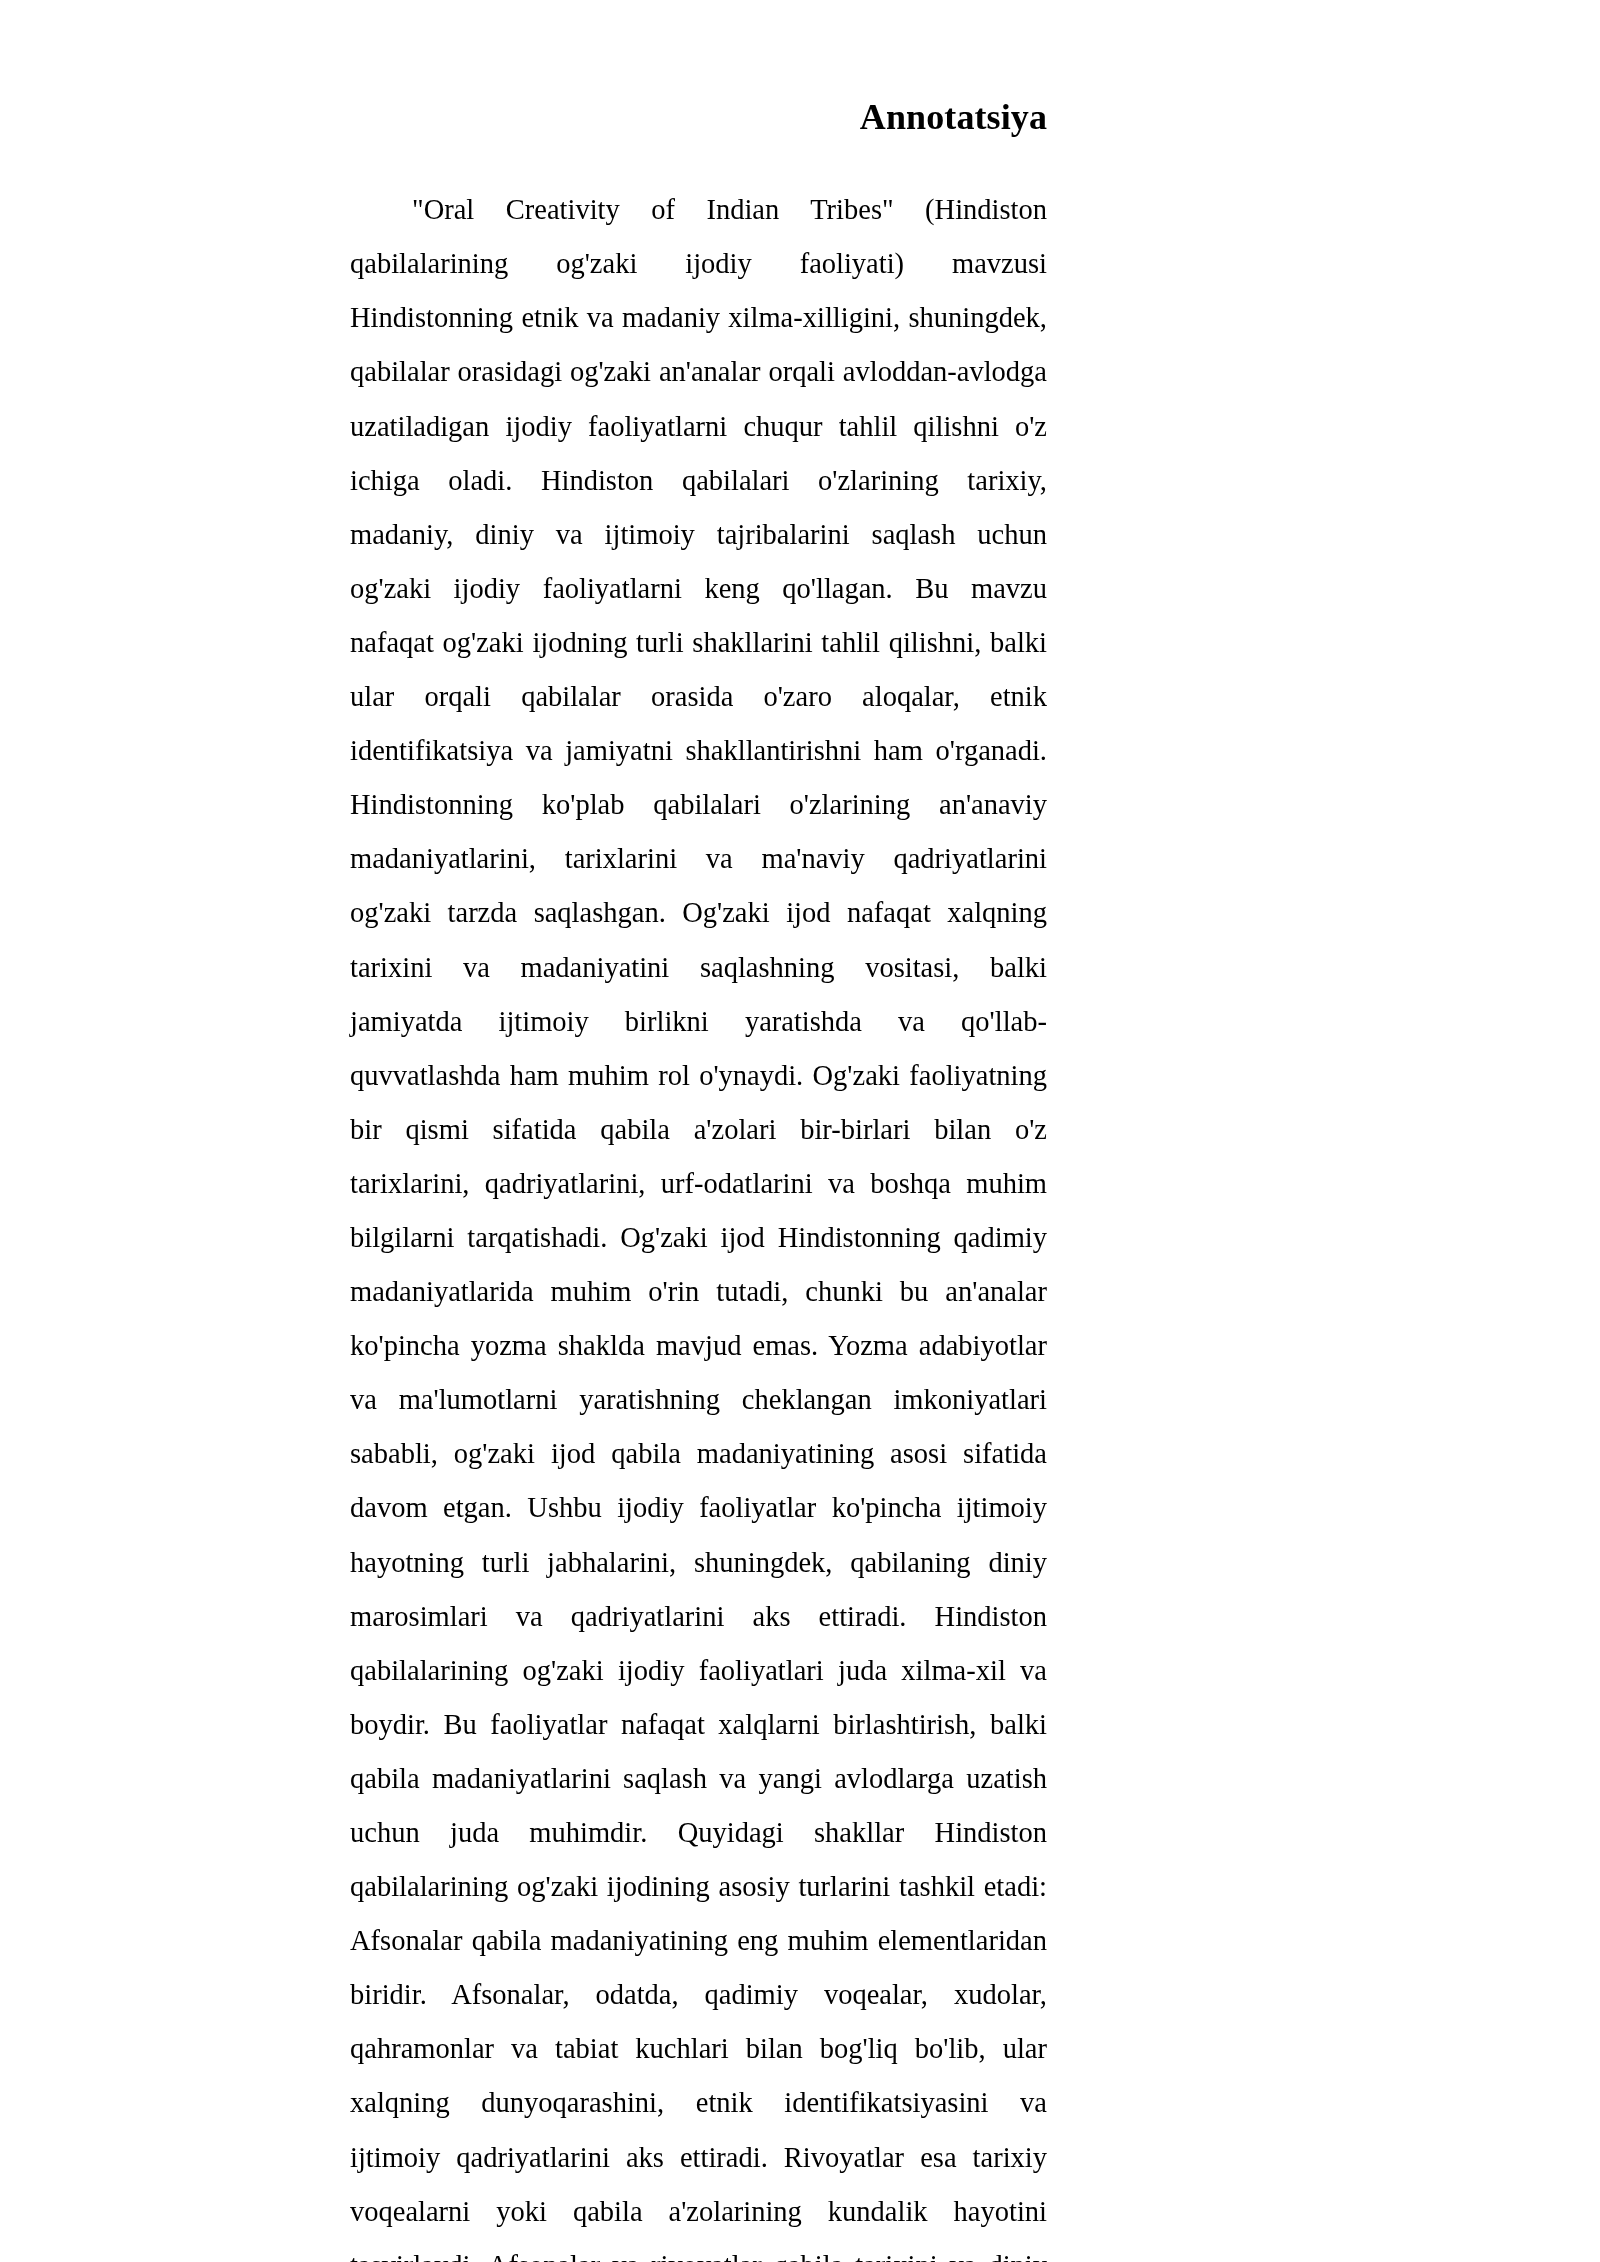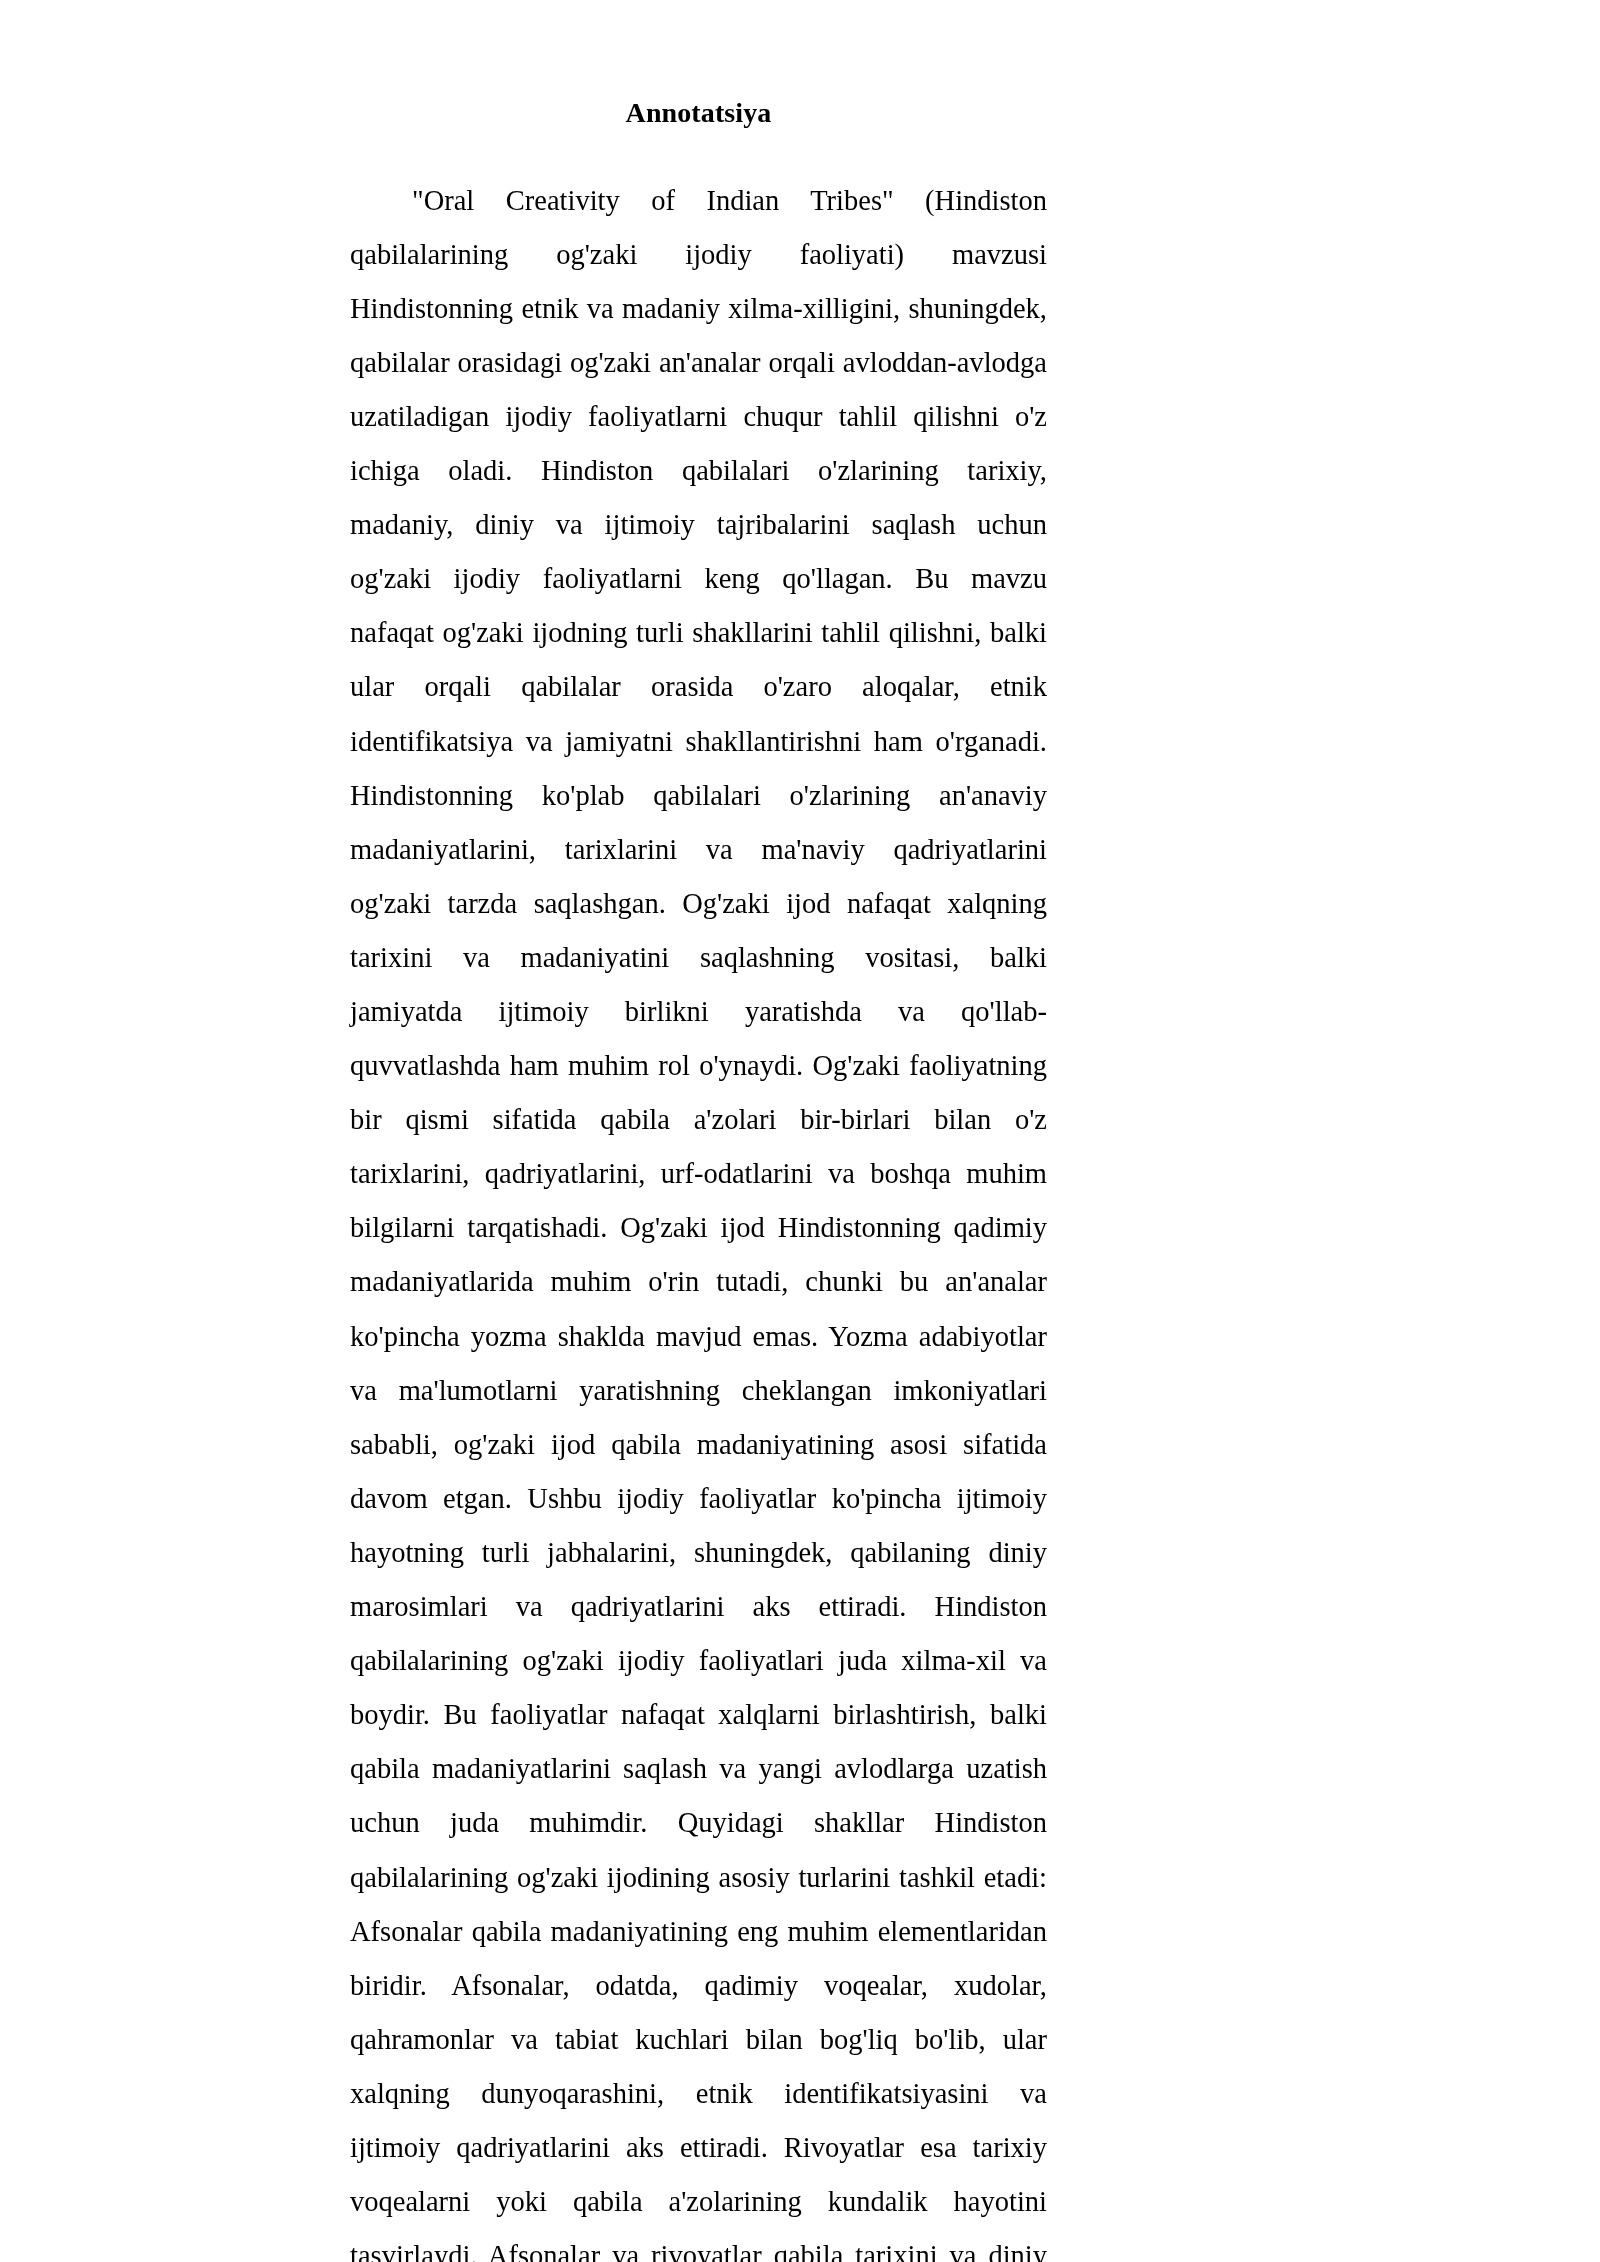--- a/index.html
+++ b/index.html
@@ -22,23 +22,23 @@
     box-sizing: border-box;
     overflow: hidden;
   }
   .content {
     position: absolute;
     left: 350px;
     top: 96px;
     width: 697px;
   }
   .doc-title {
-    font-size: 28px;
+    font-size: 36px;
     line-height: 1.2;
-    text-align: center;
+    text-align: right;
     margin: 0 0 0 0;
     letter-spacing: 0.1px;
     white-space: pre;
   }
   .spacer-after-title {
     height: 44px;
   }
   .abstract-body {
     font-size: 28.5px;
     line-height: 54.1px;

